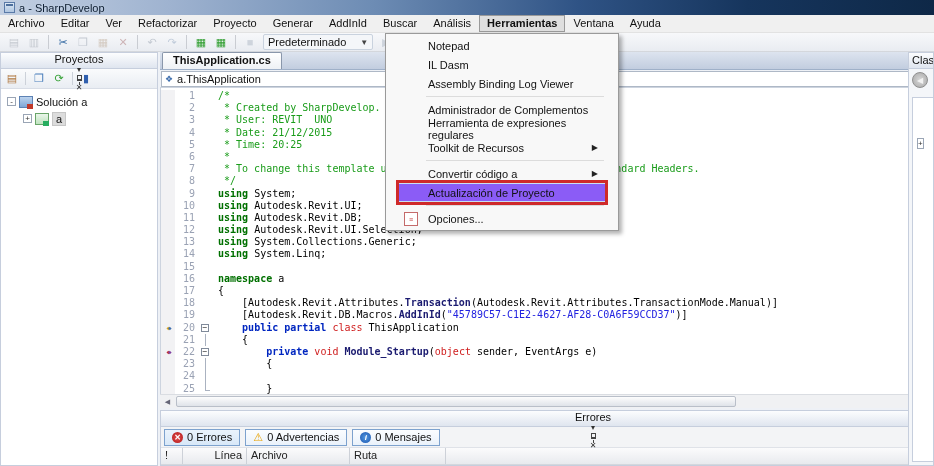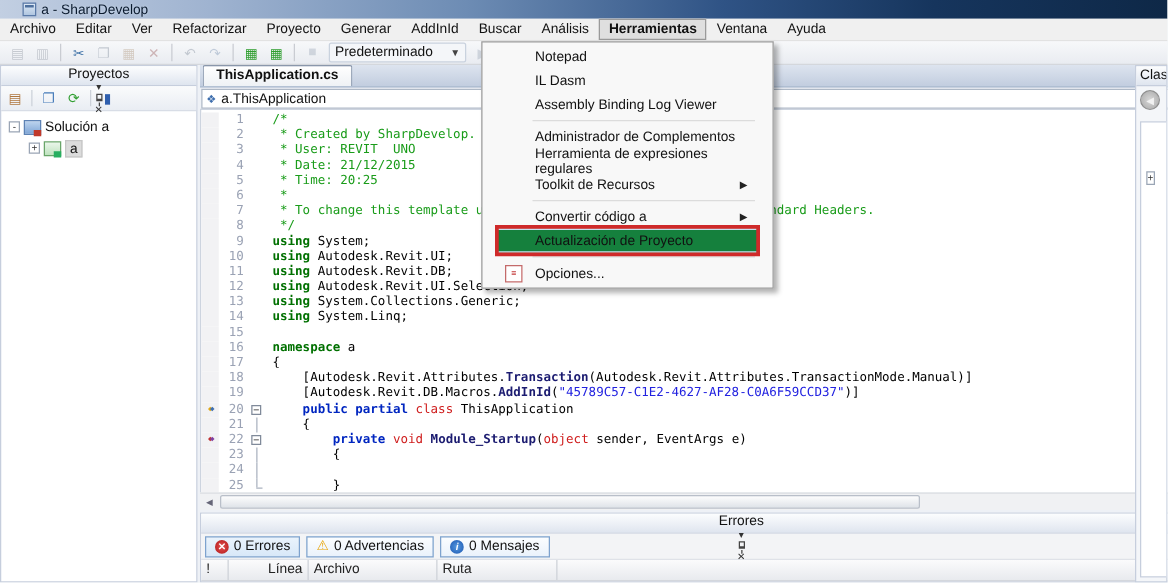--- a/index.html
+++ b/index.html
@@ -3,21 +3,21 @@
 <meta charset="utf-8">
 <style>
   * { margin:0; padding:0; box-sizing:border-box; }
   html,body { width:934px; height:466px; overflow:hidden; }
   body { font-family:"Liberation Sans", sans-serif; font-size:11px; color:#111; background:#eef1f6; }
   #app { position:relative; width:934px; height:466px; background:#eef1f6; }
 
   
   #titlebar { position:absolute; left:0; top:0; width:934px; height:15px;
     background:linear-gradient(90deg,#c2cfe2 0%,#9fb3d0 18%,#6d8cb4 40%,#2f5385 62%,#16355d 80%,#0e2847 100%);
-    display:flex; align-items:center; padding-left:18px; }
+    display:flex; align-items:center; padding-left:4px; }
   #titlebar .app-icon { width:11px; height:11px; margin-right:4px; border:1px solid #5a7aa8; background:
     linear-gradient(#dce8f5,#b0c6e0); position:relative; }
   #titlebar .app-icon:before { content:""; position:absolute; left:1px; top:1px; right:1px; height:2px; background:#4d6f9d; }
   #titlebar .title-text { font-size:11px; color:#0a1a2e; text-shadow:0 0 2px #cfdcec; }
 
   
   #menubar { position:absolute; left:0; top:15px; width:934px; height:18px; background:#f0f0f0;
     display:flex; align-items:stretch; border-bottom:1px solid #e2e2e2; }
   .menu-item { padding:2px 8px 0 8px; cursor:default; }
   .menu-item.active { background:#dfdfdf; border:1px solid #9a9a9a; padding:1px 7px 0 7px;font-weight:bold; }
@@ -132,21 +132,21 @@
   #classes .back-btn { width:16px; height:16px; border-radius:50%; background:radial-gradient(#d8d8d8,#a8a8a8);
     border:1px solid #8f8f8f; color:#f2f2f2; font-size:8px; text-align:center; line-height:15px; margin:3px 0 0 3px; }
   #classes .cl-body { position:absolute; left:3px; top:44px; right:-20px; bottom:3px; background:#fff;
     border:1px solid #c6cedd; padding:38px 0 0 4px; }
 
   
   #tools-menu { position:absolute; left:385px; top:33px; width:234px; background:#f8f8f8;
     border:1px solid #9a9a9a; box-shadow:3px 3px 4px rgba(0,0,0,.3); padding:2px 12px; z-index:50; }
   .tm-item { height:19px; display:flex; align-items:center; position:relative; padding-left:30px; padding-right:6px; }
   .tm-item .sub { position:absolute; right:8px; font-size:8px; color:#222; }
-  .tm-item.hl { background:#15803d; border-top:1px solid #c8dff2; border-bottom:1px solid #c8dff2; }
+  .tm-item.hl { background:#8b5cf6; border-top:1px solid #c8dff2; border-bottom:1px solid #c8dff2; }
   .tm-sep { height:1px; background:#dcdcdc; margin:3px 2px 3px 28px; }
   .tm-icon { position:absolute; left:6px; width:14px; height:14px; border:1px solid #c46a6a; background:#fff;
     font-size:7px; color:#c43c3c; text-align:center; line-height:13px; }
   .red-box { position:absolute; left:-2px; right:-2px; top:-4px; bottom:-4px; border:3px solid #cf2a2a; z-index:60;
     pointer-events:none; }
 </style>
 </head>
 <body>
 
 <div id="app">

